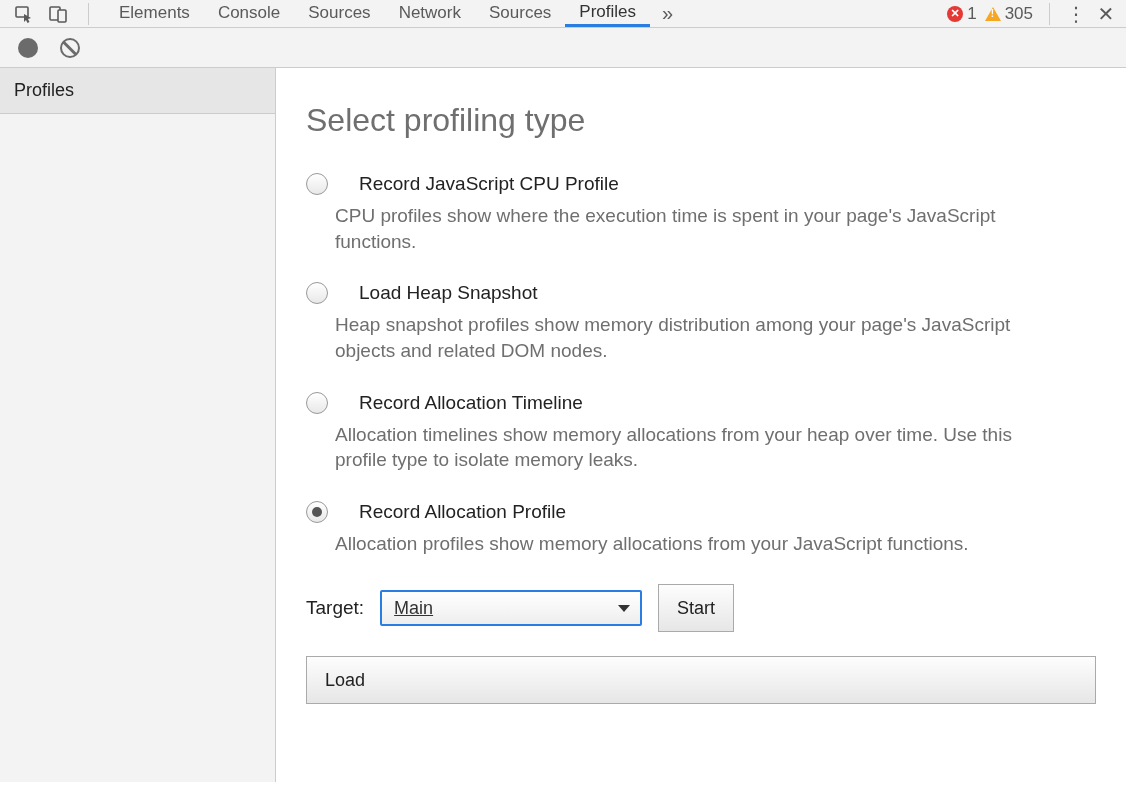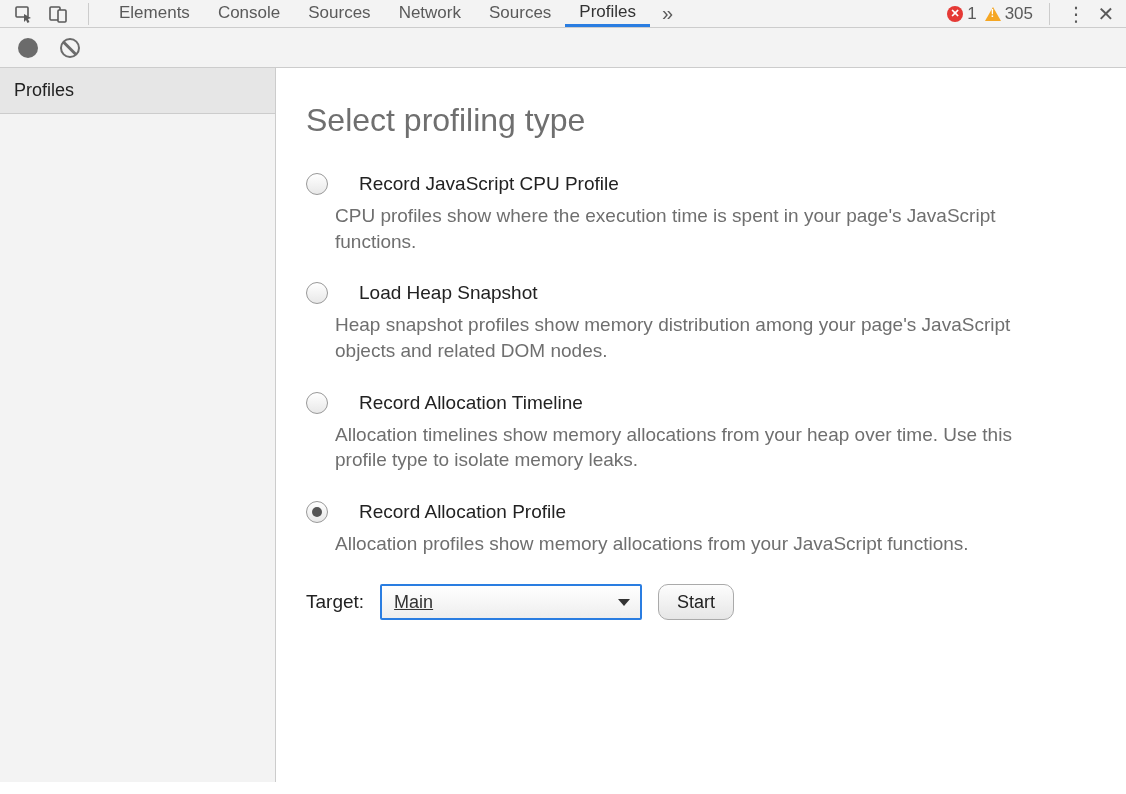--- a/index.html
+++ b/index.html
@@ -90,22 +90,22 @@
   .label{ font-size:19px; color:#222;}
   .select{
     height:36px; width:262px;
     border:2px solid #2a7de1; border-radius:2px;
     background:linear-gradient(#fff,#eee);
     display:flex; align-items:center; justify-content:space-between;
     padding:0 10px 0 12px; cursor:pointer; font-size:18px; color:#333;text-decoration:underline;
   }
   .select .caret{border-left:6px solid transparent;border-right:6px solid transparent;border-top:7px solid #333;}
   .btn{
-    height:36px; padding:0 18px;
-    border:1px solid #aaa; border-radius:10px;
+    height:48px; padding:0 18px;
+    border:1px solid #aaa; border-radius:0;
     background:linear-gradient(#fdfdfd,#e6e6e6);
     font-size:18px; color:#222; cursor:pointer;
     display:flex;align-items:center;
   }
   .load-row{ margin-top:24px;}
 </style>
 </head>
 <body>
 
 <div class="toolbar">
@@ -200,15 +200,20 @@
       <span class="label">Target:</span>
       <div class="select">
         <span>Main</span>
         <span class="caret"></span>
       </div>
       <div class="btn">
         <span>Start</span>
       </div>
     </div>
 
+    <div class="load-row">
+      <div class="btn">
+        <span>Load</span>
+      </div>
+    </div>
 
   </div>
 </div>
 
 </body></html>

